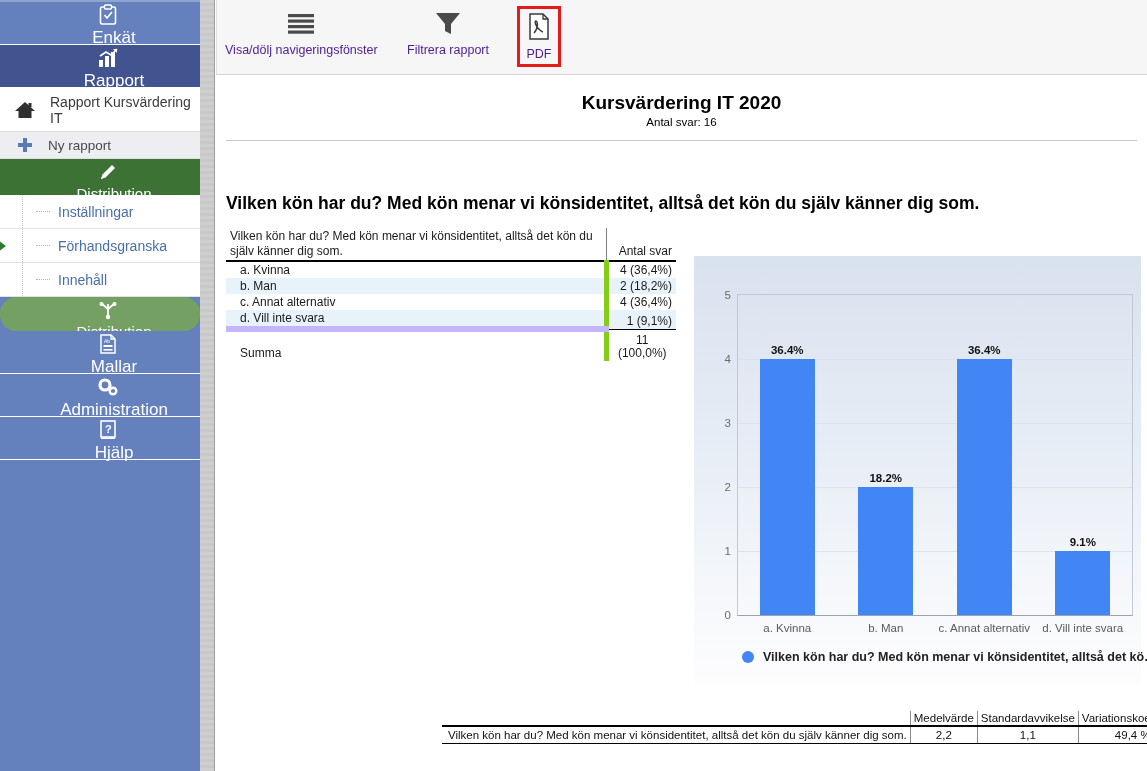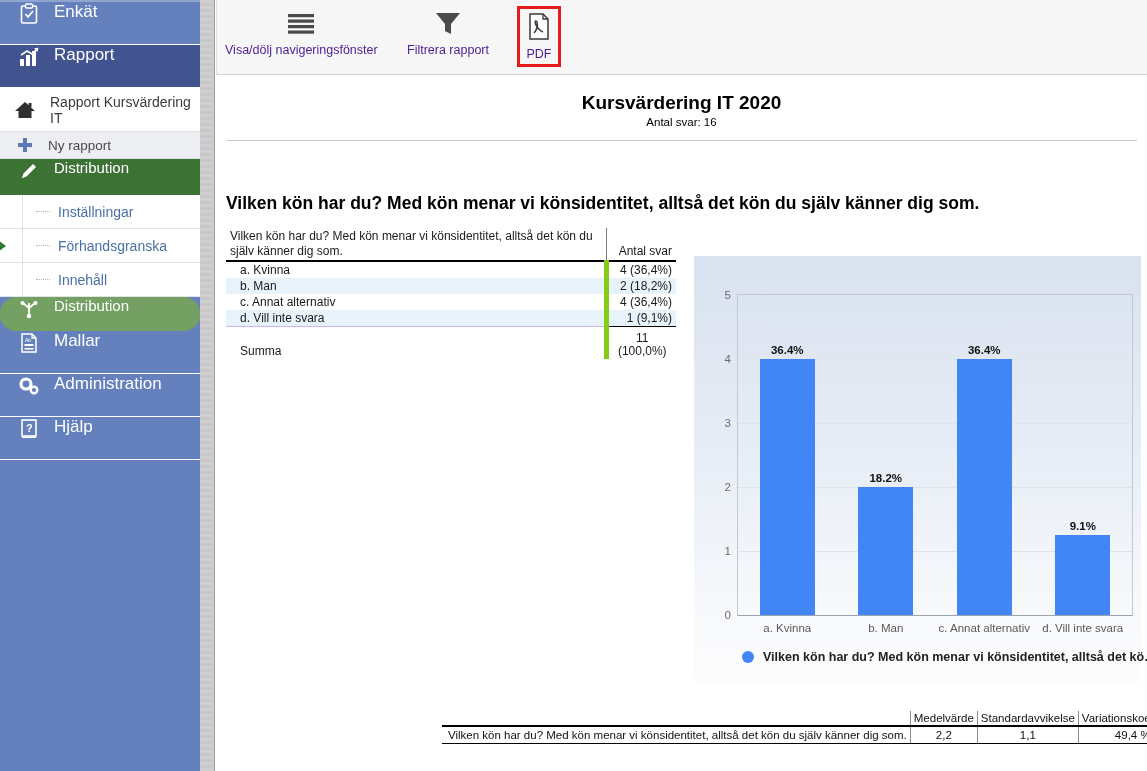--- a/index.html
+++ b/index.html
@@ -14,27 +14,28 @@
 
   
   #sidebar {
     position: absolute; left: 0; top: 0; width: 200px; height: 771px;
     background: #6480bd;
     overflow: hidden;
   }
   .nav-top-rule { height: 2px; background:#8fa5d0; }
   .nav-item {
     position: relative;
-    display: flex; 
+    display: flex; align-items: center;
     height: 43px;
-    padding-left: 16px;
+    padding-left: 28px;
     color: #ffffff;
     font-size: 17px;
     border-bottom: 1px solid #ffffff;
     cursor: default;
+    flex-direction: column;
   }
   .nav-item .ico {
     width: 26px; height: 24px; margin-right: 12px;
     display: flex; align-items: center; justify-content: center;
     flex: 0 0 26px;
   }
   .nav-item.lvl1 { background:#6480bd; }
   .nav-item.active-blue { background:#415490; }
   .nav-item.green-dark { background:#3c7335; font-size: 15px; height: 36px; border-bottom: none;}
   .nav-item.green-light { background:#74a063; font-size: 15px; height: 34px; border-bottom: none; border-radius: 16px;}
@@ -111,21 +112,21 @@
   .freq-wrap { margin: 14px 0 0 10px; width: 450px; }
   table.freq { border-collapse: collapse; width:450px; font-size:12px; color:#1a1a1a; table-layout: fixed;}
   table.freq td, table.freq th { padding: 1px 4px; vertical-align: bottom; }
   table.freq thead th {
     font-weight: normal; text-align:left; border-bottom: 2px solid #000; line-height: 15px;
   }
   table.freq thead th.c2 { text-align:right; width:70px; border-left:1px solid #7d7d7d; vertical-align:bottom;}
   table.freq tbody td.c1 { padding-left: 14px; height: 16px; }
   table.freq tbody td.c2 { text-align:right; border-left:5px solid #84cc16; }
   table.freq tbody tr.alt { background:#e8f2fa; }
-  table.freq tbody tr.lastrow td.c1 { border-top:1px solid #c4b5fd; padding-top:4px; vertical-align: bottom; height:32px;}
+  table.freq tbody tr.lastrow td.c1 { border-top:6px solid #c4b5fd; padding-top:4px; vertical-align: bottom; height:32px;}
   table.freq tbody tr.lastrow td.c2 { border-top:1px solid #000; text-align:center; padding-top:2px; line-height:13px;}
   .sum-line2 { display:block; }
 
   
   #chart {
     position:absolute; left:478px; top:256px; width:447px; height:428px;
     background: linear-gradient(to bottom, #d9e2ef 0%, #e7edf6 45%, #f6f8fb 80%, #fdfdfe 100%);
   }
   .plot {
     position:absolute; left:43px; top:38px; right:8px; bottom:68px;
@@ -399,21 +400,21 @@
             <div class="xtick">a. Kvinna</div>
           </div>
           <div class="bar" style="height: 128px; left: 120.25px; background: rgb(66, 133, 244);">
             <div class="bar-lbl">18.2%</div>
             <div class="xtick">b. Man</div>
           </div>
           <div class="bar" style="height: 256px; left: 218.75px; background: rgb(66, 133, 244);">
             <div class="bar-lbl">36.4%</div>
             <div class="xtick">c. Annat alternativ</div>
           </div>
-          <div class="bar" style="height: 80px; left: 317.25px; background: rgb(66, 133, 244);">
+          <div class="bar" style="height: 64px; left: 317.25px; background: rgb(66, 133, 244);">
             <div class="bar-lbl">9.1%</div>
             <div class="xtick">d. Vill inte svara</div>
           </div>
         </div>
       <div class="legend">
         <span class="dot"></span>
         <span class="ltxt">Vilken kön har du? Med kön menar vi könsidentitet, alltså det kö…</span>
       </div>
     </div>
 

